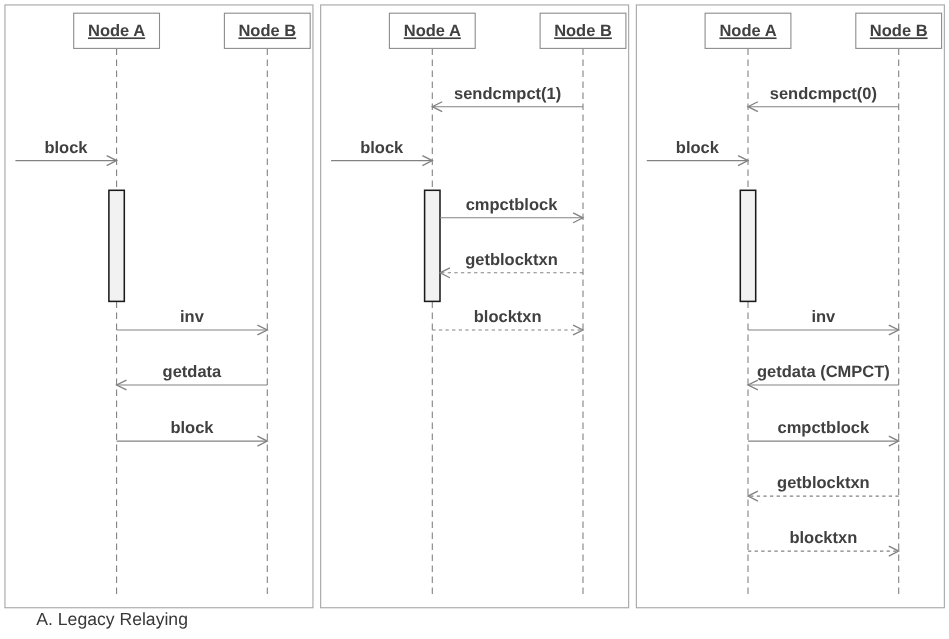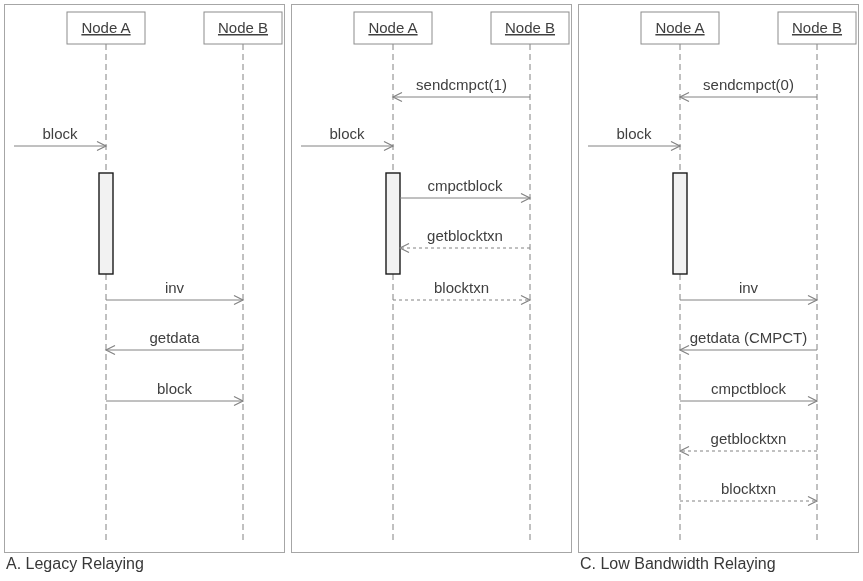--- a/index.html
+++ b/index.html
@@ -7,26 +7,28 @@
     width: 863px; height: 581px;
     background: #ffffff;
     font-family: "Liberation Sans", sans-serif;
   }
   .canvas { position: relative; width: 863px; height: 581px; background: #ffffff; overflow: hidden; }
   .panel {
     position: absolute; top: 4px;
     width: 279px; height: 547px;
     border: 1px solid #a6a6a6;
     background: #ffffff;
+    font-weight: bold;
   }
   .panel svg { display: block; }
   .caption {
     position: absolute; top: 555px;
     font-size: 16px; color: #383838;
     white-space: nowrap;
+    margin-left: 27px;
   }
   svg text.msg-label  { font-size: 15px; fill: #404040; }
   svg text.actor-label{ font-size: 15px; fill: #404040; }
 </style>
 </head>
 <body>
 
 <div class="canvas">
 
   <section class="panel" style="left:4px">
@@ -105,15 +107,14 @@
         <line x1="238" y1="446" x2="101" y2="446" stroke="#828282" stroke-width="1" stroke-dasharray="3,3"></line>
         <polyline points="110,441.5 101,446 110,450.5" fill="none" stroke="#828282" stroke-width="1.2"></polyline>
         <text x="169.5" y="439" text-anchor="middle" class="msg-label">getblocktxn</text>
         <line x1="101" y1="496" x2="238" y2="496" stroke="#828282" stroke-width="1" stroke-dasharray="3,3"></line>
         <polyline points="229,491.5 238,496 229,500.5" fill="none" stroke="#828282" stroke-width="1.2"></polyline>
         <text x="169.5" y="489" text-anchor="middle" class="msg-label">blocktxn</text>
       </svg>
   </section>
 
   <div class="caption" style="left:6px">A. Legacy Relaying</div>
-  <div class="caption" style="left:580px">C. Low Bandwidth Relaying</div>
 
 </div>
 
 </body></html>

